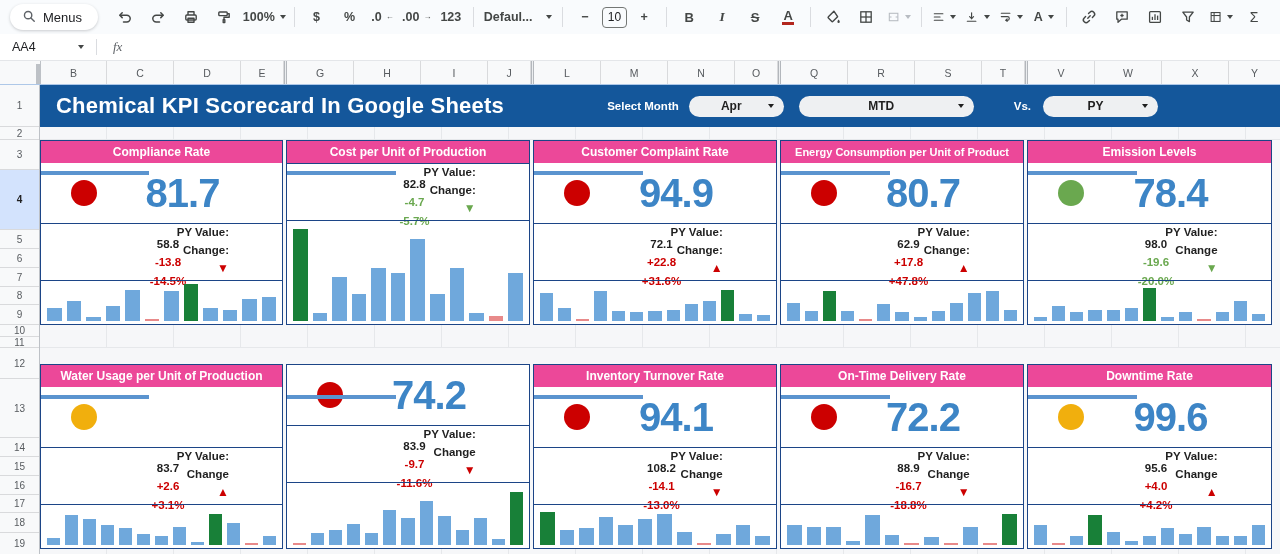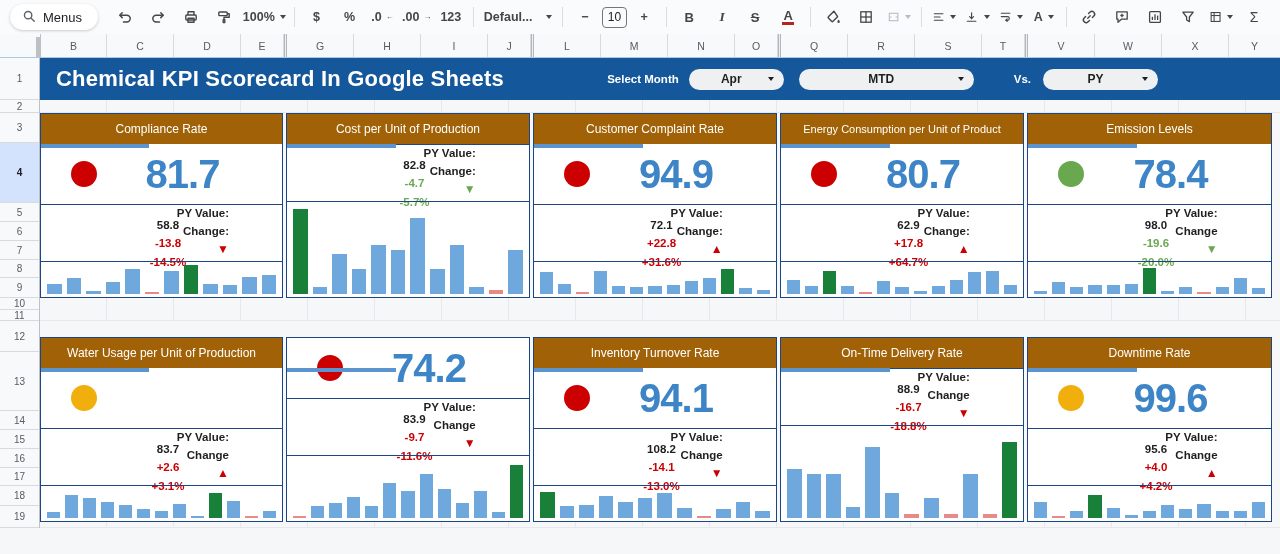--- a/index.html
+++ b/index.html
@@ -64,21 +64,21 @@
   .pill .plabel{flex:1;text-align:center;}
   .pill .caret{border-top-color:#1f1f1f;margin-left:4px;}
   .pill.month{width:95px;margin-left:10px;}
   .pill.period{width:175px;margin-left:15px;}
   .pill.compare{width:115px;margin-left:12px;margin-right:122px;}
 
   
   .cards-row{position:absolute;left:0;display:flex;gap:3px;}
   .card{height:185px;background:#fff;border:1.5px solid #1c4587;box-sizing:border-box;position:relative;
       display:flex;flex-direction:column;flex:none;}
-  .card-header{height:30px;flex:none;background:#a16207;color:#fff;font-weight:400;font-size:12px;
+  .card-header{height:22px;flex:none;background:#ec4899;color:#fff;font-weight:700;font-size:12px;
       display:flex;align-items:center;justify-content:center;white-space:nowrap;overflow:hidden;}
   .hdr-strip{position:absolute;top:30px;left:0;width:45%;height:3.5px;background:#5b94cf;}
   .card-value-row{height:60px;flex:none;display:flex;align-items:center;}
   .status-dot{width:26px;height:26px;border-radius:50%;margin-left:30px;flex:none;}
   .big-value{flex:1;text-align:center;font-size:40px;font-weight:700;color:#3d85c6;padding-right:14px;letter-spacing:-1px;}
   .card-stats{border-top:1.5px solid #1c4587;height:57px;flex:none;box-sizing:border-box;padding-top:2px;}
   .stat-line{height:17.5px;display:flex;align-items:center;font-size:11.5px;font-weight:700;color:#1f1f1f;flex-direction:column;}
   .stat-label{width:56%;text-align:right;}
   .stat-label.arrow{font-size:12px;}
   .stat-value{padding-left:13px;white-space:nowrap;}
@@ -278,20 +278,29 @@
           <line x1="6.2" y1="2.6" x2="6.2" y2="13.4"></line>
           <line x1="2.6" y1="6.2" x2="13.4" y2="6.2"></line>
         </svg>
       <span class="caret"></span>
     </div>
     <div class="tbtn">
         <span class="g-sigma">Σ</span>
       </div>
   </div>
 
+  <div class="formula-bar">
+    <div class="namebox">
+      <span>AA4</span>
+      <span class="caret"></span>
+    </div>
+    <div class="fbar-sep"></div>
+    <span class="fx">fx</span>
+    <div style="flex:1;height:100%;"></div>
+  </div>
 
   <div class="colhdr-row">
     <div class="corner"></div>
     <div id="col-headers" style="display:flex;flex:1;">
         <div class="col-h" style="width: 66px;">B</div>
         <div class="col-h" style="width: 67px;">C</div>
         <div class="col-h" style="width: 67px;">D</div>
         <div class="col-h" style="width: 43px;">E</div>
         <div class="col-gap"></div>
         <div class="col-h" style="width: 67px;">G</div>
@@ -479,21 +488,21 @@
       <div class="stat-line">
         <span class="stat-label">PY Value:</span>
         <span class="stat-value py">62.9</span>
       </div>
       <div class="stat-line">
         <span class="stat-label">Change:</span>
         <span class="stat-value chg" style="color: rgb(204, 0, 0);">+17.8</span>
       </div>
       <div class="stat-line">
         <span class="stat-label arrow" style="color: rgb(204, 0, 0);">▲</span>
-        <span class="stat-value pct" style="color: rgb(204, 0, 0);">+64.7%</span>
+        <span class="stat-value pct" style="color: rgb(204, 0, 0);">+47.8%</span>
       </div>
     </div>
     <div class="card-chart">
               <div class="bar" style="height: 50%; background: rgb(111, 168, 220);"></div>
               <div class="bar" style="height: 28%; background: rgb(111, 168, 220);"></div>
               <div class="bar" style="height: 80%; background: rgb(24, 128, 56);"></div>
               <div class="bar" style="height: 28%; background: rgb(111, 168, 220);"></div>
               <div class="bar" style="height: 5%; background: rgb(232, 138, 138);"></div>
               <div class="bar" style="height: 45%; background: rgb(111, 168, 220);"></div>
               <div class="bar" style="height: 25%; background: rgb(111, 168, 220);"></div>
@@ -648,20 +657,24 @@
               <div class="bar" style="height: 35%; background: rgb(111, 168, 220);"></div>
               <div class="bar" style="height: 4%; background: rgb(232, 138, 138);"></div>
               <div class="bar" style="height: 30%; background: rgb(111, 168, 220);"></div>
               <div class="bar" style="height: 55%; background: rgb(111, 168, 220);"></div>
               <div class="bar" style="height: 25%; background: rgb(111, 168, 220);"></div>
             </div>
   </div>
           <div class="card" style="width: 244px;">
     <div class="card-header">On-Time Delivery Rate</div>
     <div class="hdr-strip"></div>
+    <div class="card-value-row">
+      <span class="status-dot" style="background: rgb(204, 0, 0);"></span>
+      <span class="big-value">72.2</span>
+    </div>
     <div class="card-stats">
       <div class="stat-line">
         <span class="stat-label">PY Value:</span>
         <span class="stat-value py">88.9</span>
       </div>
       <div class="stat-line">
         <span class="stat-label">Change</span>
         <span class="stat-value chg" style="color: rgb(204, 0, 0);">-16.7</span>
       </div>
       <div class="stat-line">

